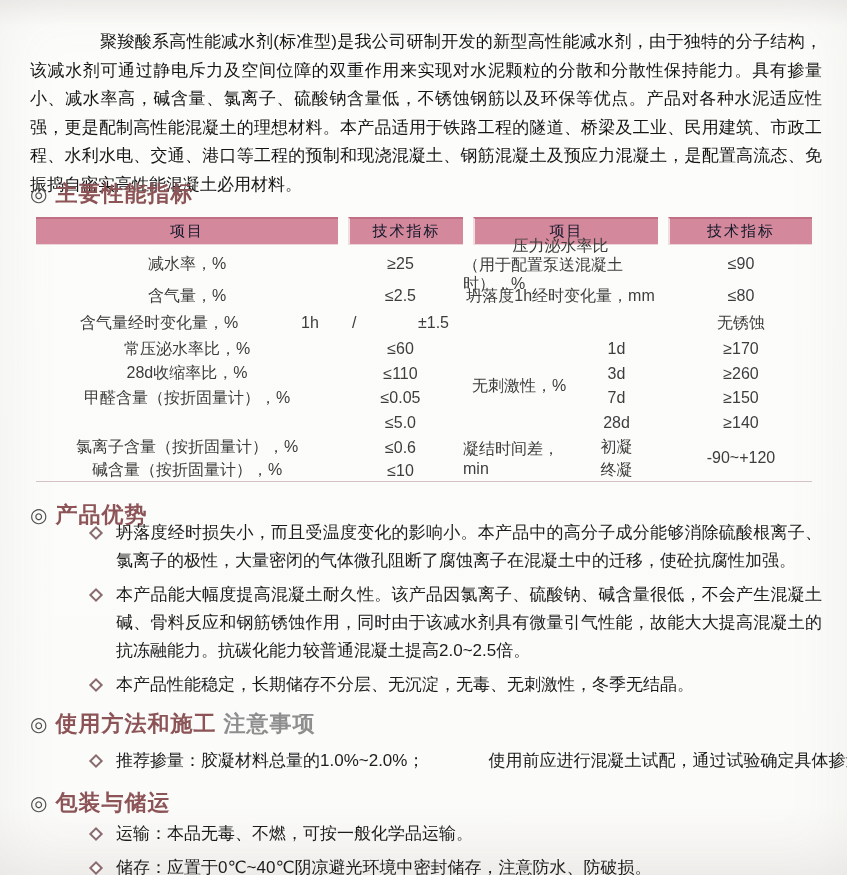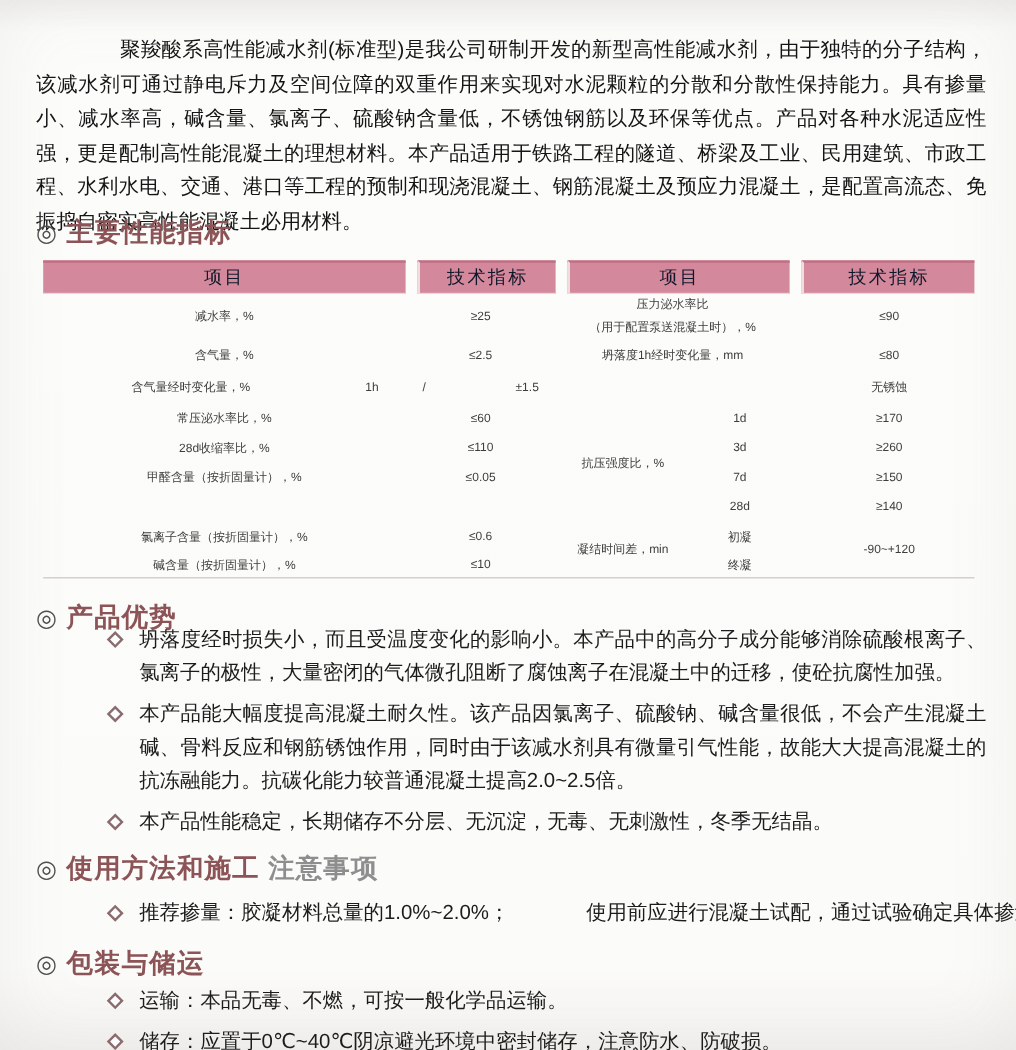--- a/index.html
+++ b/index.html
@@ -29,21 +29,21 @@
     border-bottom:1px solid #d5c0c3;
   }
   .th{
     display:flex;align-items:center;justify-content:center;
     background:#d4889b;color:#0f172a;font-size:15px;letter-spacing:2px;
     border-top:2px solid #c06f84;border-bottom:1px solid #ecd6db;
   }
   .sep{border-left:2px solid #f0dde2;margin-left:10px;}
   .td{
     display:flex;align-items:center;justify-content:center;
-    font-size:10px;color:#3d3d3d;
+    font-size:16px;color:#3d3d3d;
   }
   .two-line{flex-direction:column;justify-content:center;line-height:19px;}
   .v4{padding-left:12px;}
   .lblrow{justify-content:flex-start;}
   .lblrow .lbl-grow{flex:1;text-align:center;}
   .lblrow .time{width:56px;text-align:center;}
   .splitv{justify-content:space-between;padding:0 14px;}
   
   .bullets{position:absolute;left:88px;width:734px;margin:0;padding:0;list-style:none;}
   .bullets li{
@@ -93,39 +93,40 @@
 
     <div class="td" style="grid-area:5/1/6/2">常压泌水率比，%</div>
     <div class="td" style="grid-area:5/2/6/3">≤60</div>
 
     <div class="td" style="grid-area:6/1/7/2">28d收缩率比，%</div>
     <div class="td" style="grid-area:6/2/7/3">≤110</div>
 
     <div class="td" style="grid-area:7/1/8/2">甲醛含量（按折固量计），%</div>
     <div class="td" style="grid-area:7/2/8/3">≤0.05</div>
 
+    <div class="td" style="grid-area:8/2/9/3">≤5.0</div>
 
     <div class="td" style="grid-area:9/1/10/2">氯离子含量（按折固量计），%</div>
     <div class="td" style="grid-area:9/2/10/3">≤0.6</div>
 
     <div class="td" style="grid-area:10/1/11/2">碱含量（按折固量计），%</div>
     <div class="td" style="grid-area:10/2/11/3">≤10</div>
 
     <div class="td two-line" style="grid-area:2/3/3/5">
       <span>压力泌水率比</span>
       <span>（用于配置泵送混凝土时），%</span>
     </div>
     <div class="td v4" style="grid-area:2/5/3/6">≤90</div>
 
     <div class="td" style="grid-area:3/3/4/5">坍落度1h经时变化量，mm</div>
     <div class="td v4" style="grid-area:3/5/4/6">≤80</div>
 
     <div class="td v4" style="grid-area:4/5/5/6">无锈蚀</div>
 
-    <div class="td" style="grid-area:5/3/9/4">抗压强度比，%</div>
+    <div class="td" style="grid-area:5/3/9/4">无刺激性，%</div>
     <div class="td" style="grid-area:5/4/6/5">1d</div>
     <div class="td v4" style="grid-area:5/5/6/6">≥170</div>
     <div class="td" style="grid-area:6/4/7/5">3d</div>
     <div class="td v4" style="grid-area:6/5/7/6">≥260</div>
     <div class="td" style="grid-area:7/4/8/5">7d</div>
     <div class="td v4" style="grid-area:7/5/8/6">≥150</div>
     <div class="td" style="grid-area:8/4/9/5">28d</div>
     <div class="td v4" style="grid-area:8/5/9/6">≥140</div>
 
     <div class="td" style="grid-area:9/3/11/4">凝结时间差，min</div>

